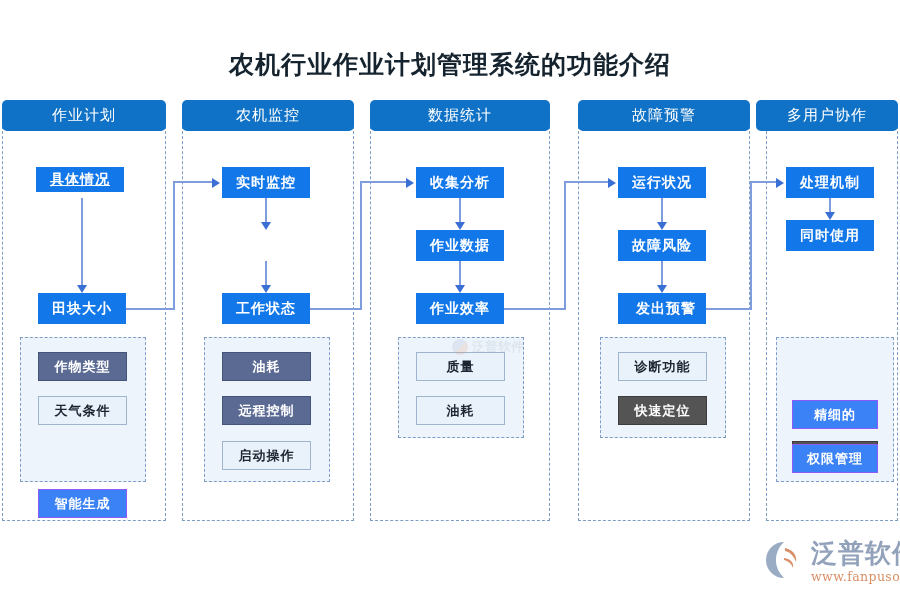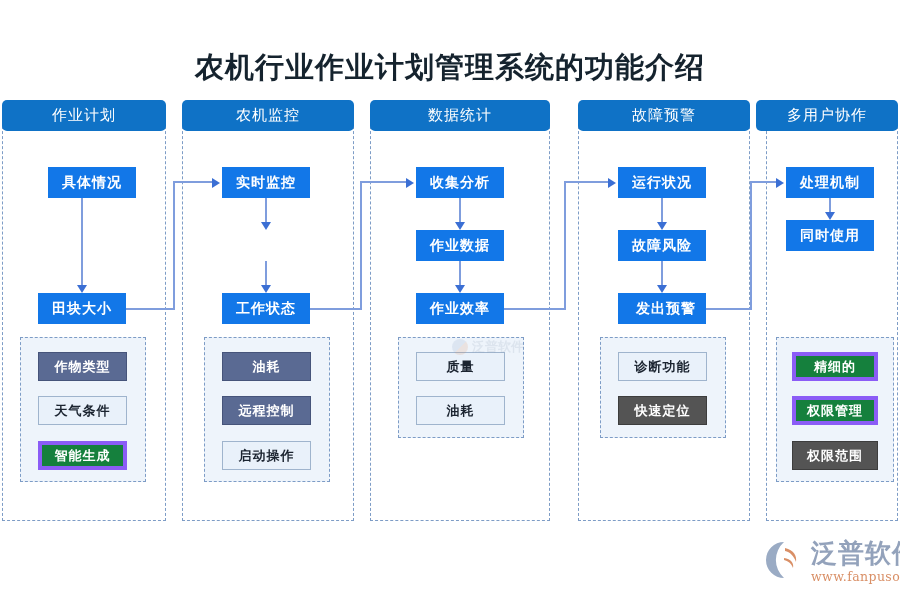--- a/index.html
+++ b/index.html
@@ -6,21 +6,21 @@
   body{
     width:900px;height:600px;background:#ffffff;
     font-family:"DejaVu Sans","Liberation Sans",sans-serif;
     position:relative;overflow:hidden;
   }
   .canvas{position:absolute;left:0;top:0;width:900px;height:600px;}
 
   
   .title{
     position:absolute;left:0;top:48px;width:900px;text-align:center;
-    font-size:29px;font-weight:bold;color:#15232e;letter-spacing:1px;
+    font-size:25px;font-weight:bold;color:#15232e;letter-spacing:1px;
     font-family:"DejaVu Serif","Liberation Serif",serif;
   }
 
   
   .col-box{
     position:absolute;border:1px dashed #7d9cc6;box-sizing:border-box;
     background:transparent;
   }
 
   
@@ -41,21 +41,21 @@
   .panel{
     position:absolute;border:1px dashed #7d9cc6;background:#eef4fb;
     box-sizing:border-box;
   }
   .chip{
     position:absolute;display:flex;align-items:center;justify-content:center;
     font-size:13px;font-weight:bold;box-sizing:border-box;letter-spacing:1px;
   }
   .chip.light{background:#e9f1fa;border:1px solid #9fb4cd;color:#1b2430;}
   .chip.slate{background:#5a6a93;border:1px solid #46547a;color:#ffffff;}
-  .chip.black{background:#15803d;border:4px solid #8b5cf6;color:#ffffff;}
+  .chip.black{background:#3b82f6;border:1px solid #8b5cf6;color:#ffffff;margin-top:48px;}
   .chip.gray{background:#545454;border:1px solid #3d3d3d;color:#ffffff;}
 
   
   .ln{position:absolute;background:#7f9ddd;}
   .ln.v{width:2px;}
   .ln.h{height:2px;}
   .arrow-d{
     position:absolute;width:0;height:0;
     border-left:5px solid transparent;border-right:5px solid transparent;
     border-top:8px solid #3b6fd4;
@@ -87,21 +87,21 @@
 </head>
 <body>
 
 <div class="canvas">
 
   <div class="title">农机行业作业计划管理系统的功能介绍</div>
 
   <div class="col-box" style="left:2px;top:116px;width:164px;height:405px;"></div>
   <div class="col-head" style="left:2px;top:100px;width:164px;">作业计划</div>
 
-  <div class="node" style="left:48px;top:167px;width:88px;height:31px;">具体情况</div>
+  <div class="node" style="left:36px;top:167px;width:88px;height:25px;text-decoration:underline;">具体情况</div>
   <div class="node" style="left:38px;top:293px;width:88px;height:31px;">田块大小</div>
 
   <div class="ln v" style="left:81px;top:198px;height:87px;"></div>
   <div class="arrow-d" style="left:77px;top:285px;"></div>
 
   <div class="panel" style="left:20px;top:337px;width:126px;height:145px;"></div>
   <div class="chip light" style="left:38px;top:396px;width:89px;height:29px;">天气条件</div>
   <div class="chip slate" style="left:38px;top:352px;width:89px;height:29px;">作物类型</div>
   <div class="chip black" style="left:38px;top:441px;width:89px;height:29px;">智能生成</div>
 

